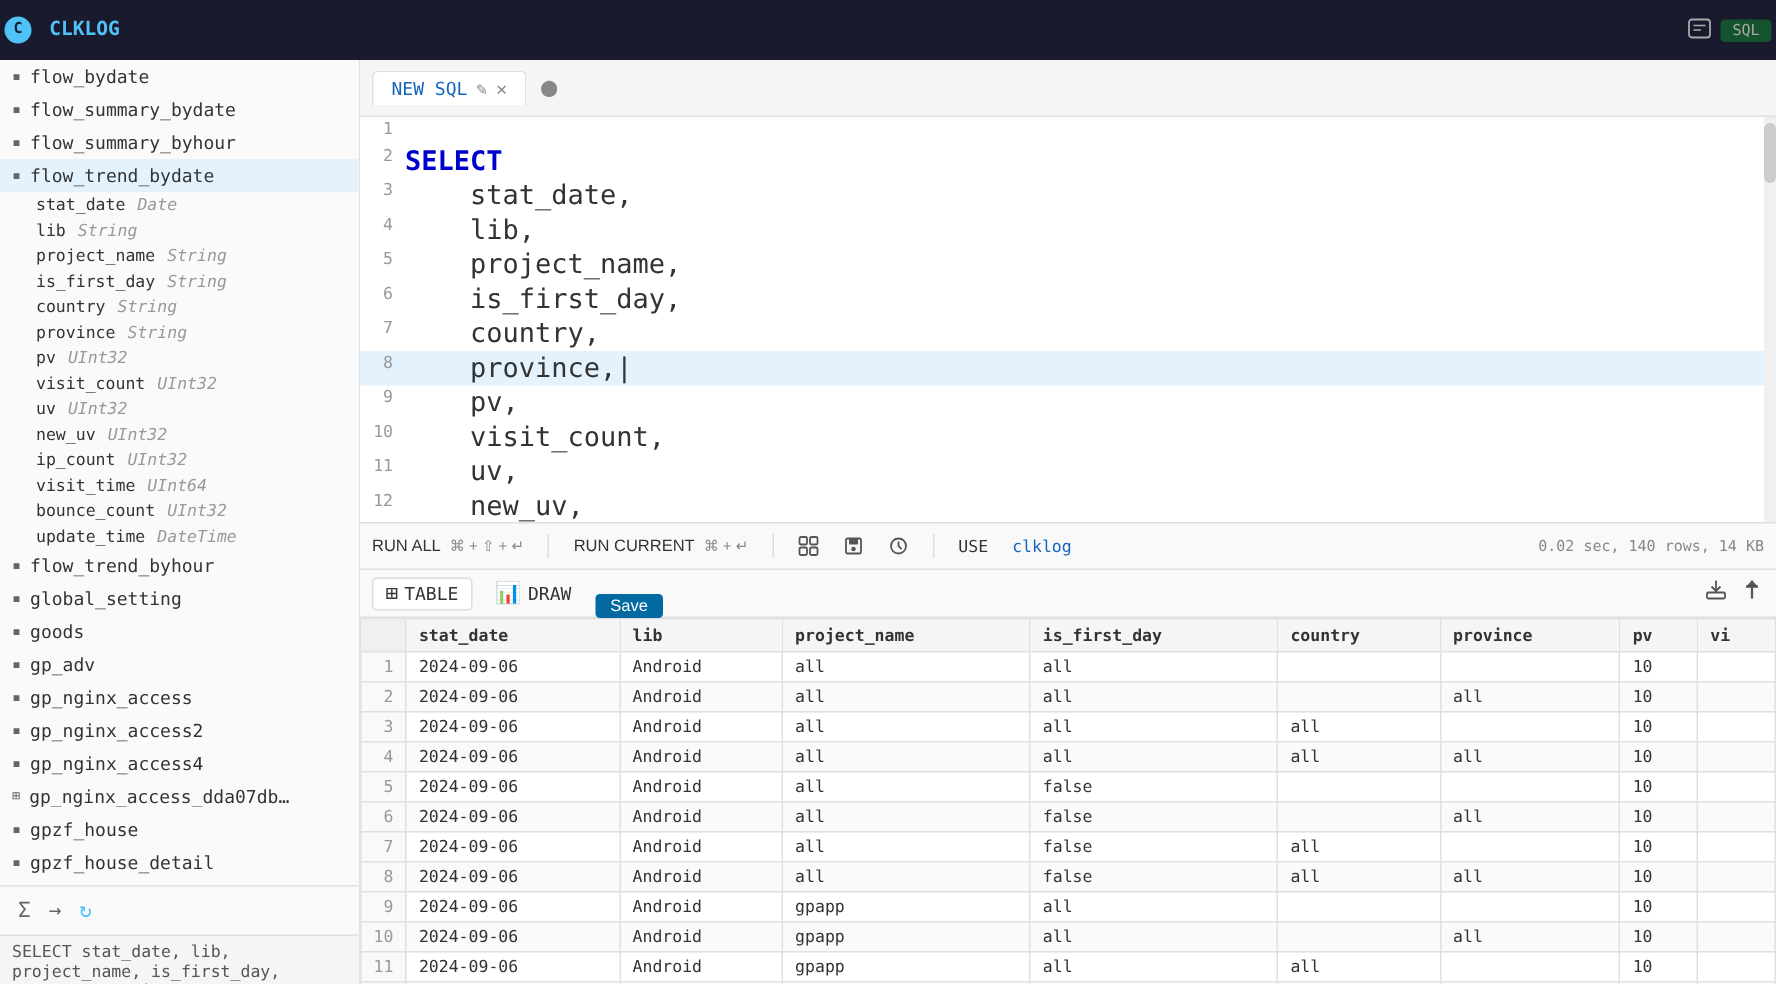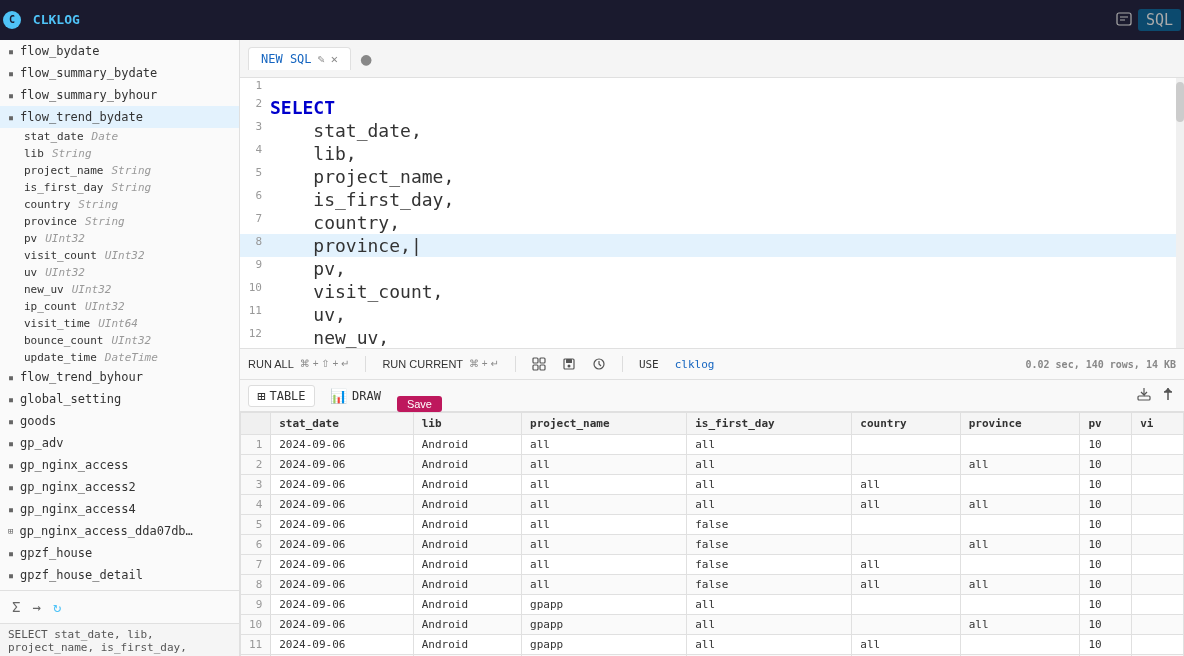--- a/index.html
+++ b/index.html
@@ -2,21 +2,21 @@
 <html><head>
   <meta charset="utf-8">
   <style>
     * { box-sizing: border-box; margin: 0; padding: 0; }
     body { font-family: 'Consolas', 'Monaco', monospace; font-size: 12px; background: #fff; display: flex; flex-direction: column; height: 656px; overflow: hidden; }
 
     
     .top-bar { height: 40px; background: #1a1a2e; display: flex; align-items: center; justify-content: space-between; padding: 0 3px; flex-shrink: 0; }
     .top-bar-left { display: flex; align-items: center; gap: 8px; }
     .top-bar-right { display: flex; align-items: center; gap: 6px; color: #ccc; font-size: 12px; }
-    .sql-badge { background: #0c4a6e; color: #aaa; padding: 2px 8px; border-radius: 3px; font-size: 15px; }
+    .sql-badge { background: #14532d; color: #aaa; padding: 2px 8px; border-radius: 3px; font-size: 10px; }
 
     
     .main { display: flex; flex: 1; overflow: hidden; }
 
     
     .sidebar { width: 240px; border-right: 1px solid #e0e0e0; overflow-y: auto; background: #fafafa; flex-shrink: 0; }
     .sidebar-item { display: flex; align-items: center; gap: 6px; padding: 4px 8px; cursor: pointer; color: #333; font-size: 12px; }
     .sidebar-item .icon { color: #666; font-size: 10px; }
     .sidebar-item.active { background: #e3f2fd; }
     .sidebar-schema { padding: 2px 12px 2px 24px; font-size: 11px; color: #555; display: flex; gap: 8px; }
@@ -43,21 +43,21 @@
     .editor-line.highlighted { background: #e3f2fd; }
     .line-num { width: 30px; text-align: right; padding-right: 8px; color: #999; font-size: 11px; flex-shrink: 0; padding-top: 1px; user-select: none; }
     .line-content { flex: 1; color: #333; font-size: 18px; white-space: pre; padding: 1px 0; }
     .kw-select { color: #0000cc; font-weight: bold; }
 
     
     .editor-toolbar { display: flex; align-items: center; gap: 16px; padding: 4px 8px; border-top: 1px solid #e0e0e0; border-bottom: 1px solid #e0e0e0; background: #f9f9f9; flex-shrink: 0; height: 32px; }
     .toolbar-btn { display: flex; gap: 4px; color: #333; font-size: 11px; cursor: pointer; background: none; border: none; padding: 0; }
     .toolbar-btn .shortcut { color: #888; font-size: 10px; }
     .toolbar-sep { width: 1px; height: 16px; background: #ddd; }
-    .toolbar-right { margin-left: auto; display: flex; align-items: flex-start; gap: 8px; color: #888; font-size: 11px; font-weight: bold; }
+    .toolbar-right { margin-left: auto; display: flex; align-items: flex-start; gap: 8px; color: #888; font-size: 11px; }
     .use-db { color: #333; font-size: 11px; }
     .use-db-val { color: #1565c0; font-size: 11px; }
     .stats-text { color: #888; font-size: 10px; }
 
     
     .results-area { flex: 1; display: flex; flex-direction: column; overflow: hidden; min-height: 0; }
     .results-toolbar { display: flex; align-items: center; gap: 8px; padding: 4px 8px; border-bottom: 1px solid #e0e0e0; background: #f9f9f9; flex-shrink: 0; height: 32px; }
     .results-tab { display: flex; align-items: center; gap: 4px; padding: 2px 8px; border-radius: 3px; font-size: 12px; cursor: pointer; color: #333; }
     .results-tab.active { background: #fff; border: 1px solid #ddd; }
     .results-tab-icon { font-size: 14px; }
@@ -356,21 +356,21 @@
           <div class="results-tab active">
             <span class="results-tab-icon">⊞</span>
             <span>TABLE</span>
           </div>
           <div class="results-tab">
             <span class="results-tab-icon">📊</span>
             <span>DRAW</span>
           </div>
 
           <div class="save-tooltip" style="position:relative; display:inline-block;">
-            <button class="icon-btn" style="background:#be185d; color:#fff; border-radius:3px; padding:2px 10px; font-size:11px; cursor:pointer; border:none;margin-top:16px;">Save</button>
+            <button class="icon-btn" style="background:#0369a1; color:#fff; border-radius:3px; padding:2px 10px; font-size:11px; cursor:pointer; border:none;margin-top:16px;">Save</button>
           </div>
           <div class="results-toolbar-right">
             <button class="icon-btn">
               <svg width="16" height="16" viewBox="0 0 16 16" fill="none">
                   <rect x="2" y="10" width="12" height="4" rx="1" stroke="#555" stroke-width="1.2"></rect>
                   <polyline points="8,2 8,9 5,6" stroke="#555" stroke-width="1.2"></polyline>
                   <polyline points="8,9 11,6" stroke="#555" stroke-width="1.2"></polyline>
                 </svg>
             </button>
             <button class="icon-btn">

